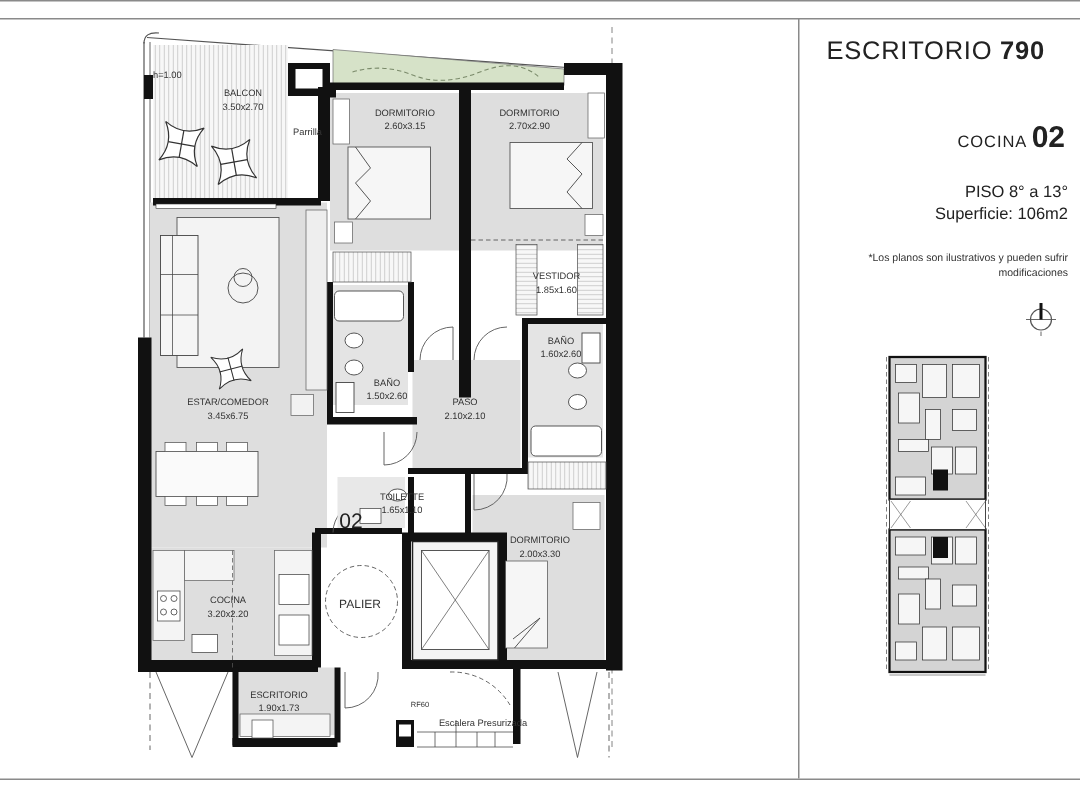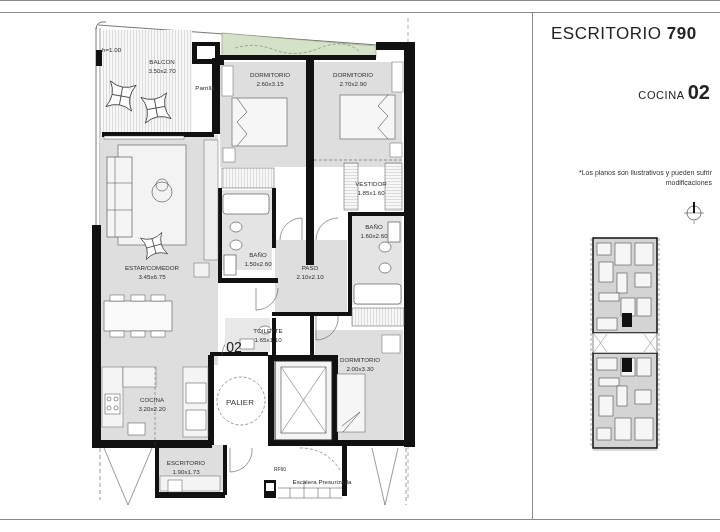--- a/index.html
+++ b/index.html
@@ -253,20 +253,24 @@
   </g>
 </svg>
 
 <div class="panel">
   <div class="title">
     <span>ESCRITORIO</span>
     <b>790</b>
   </div>
   <div class="unit">
     <span>COCINA</span><b>02</b>
+  </div>
+  <div class="piso">
+    <div>PISO 8° a 13°</div>
+    <div>Superficie: 106m2</div>
   </div>
   <div class="note">*Los planos son ilustrativos y pueden sufrir modificaciones</div>
 
   <svg class="compass" width="24" height="24" viewBox="0 0 24 24">
     <circle cx="12" cy="12" r="7" fill="none" stroke="#555" stroke-width="0.8"></circle>
     <line x1="2" y1="12" x2="22" y2="12" stroke="#555" stroke-width="0.6"></line>
     <line x1="12" y1="20" x2="12" y2="23" stroke="#555" stroke-width="0.6"></line>
     <line x1="12" y1="1" x2="12" y2="12" stroke="#111" stroke-width="2"></line>
   </svg>
 

